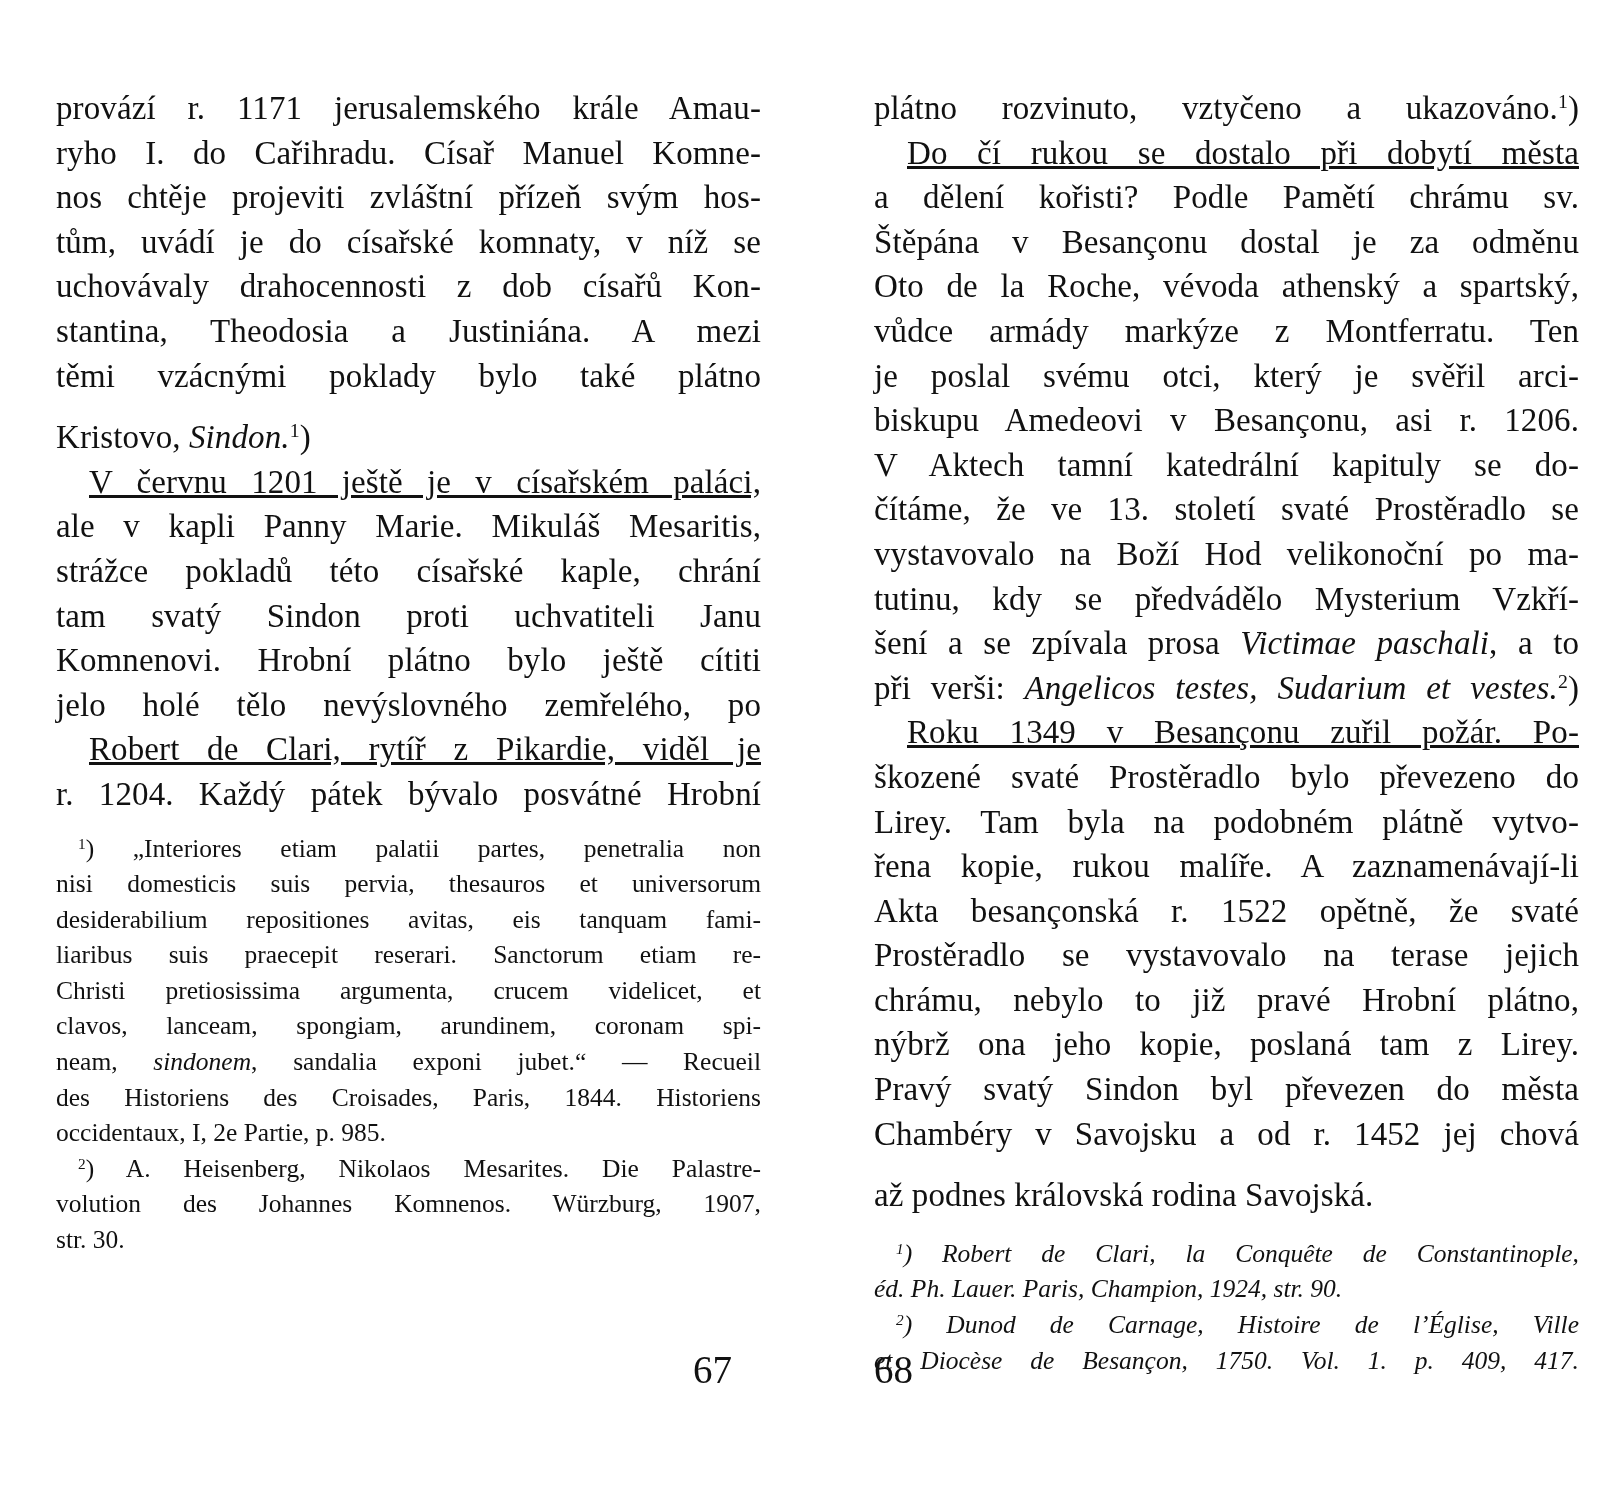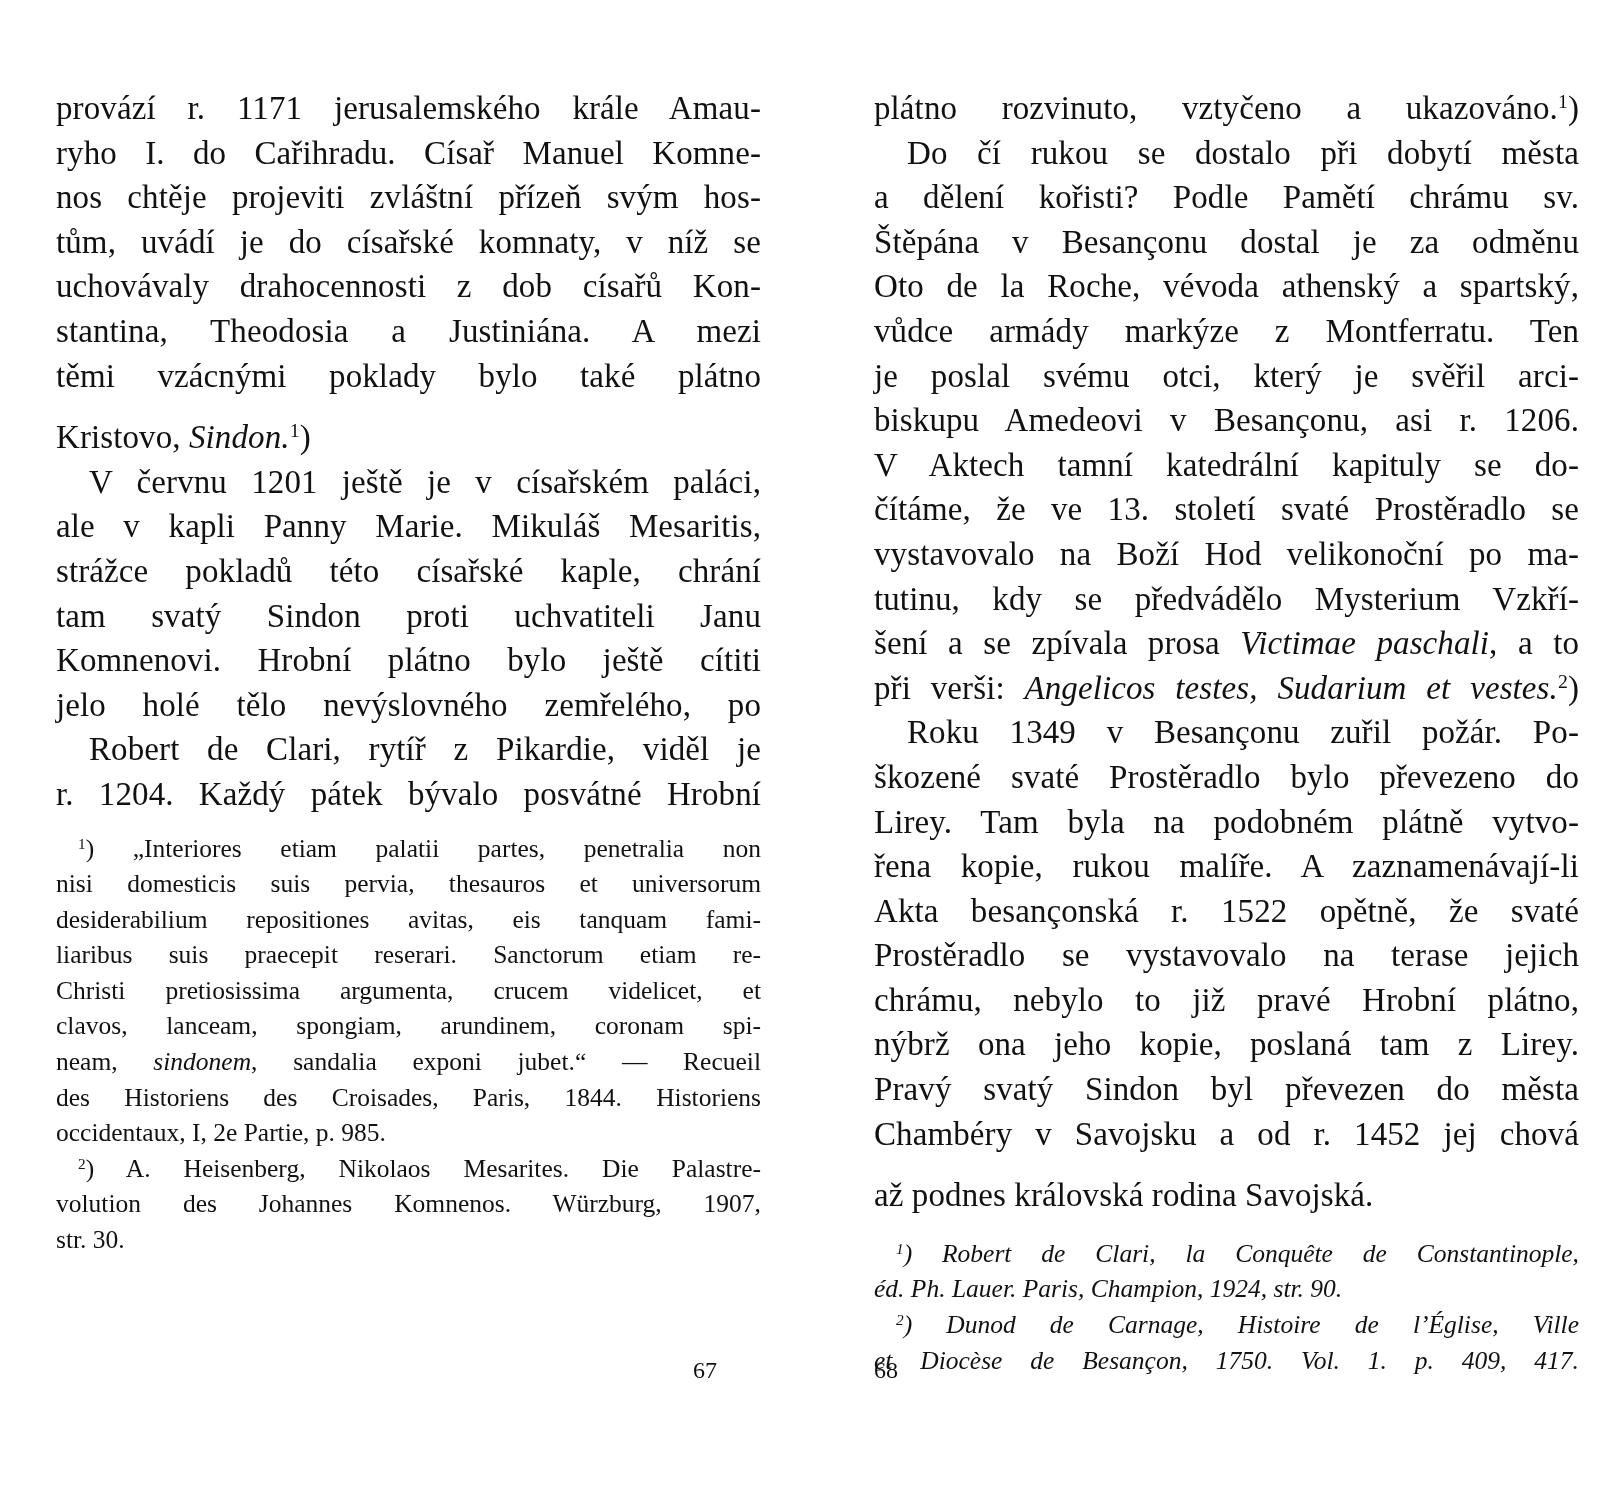--- a/index.html
+++ b/index.html
@@ -32,20 +32,21 @@
       text-align: justify;
       text-align-last: justify;
       letter-spacing: 0.1px;
     }
     .line.last {
       text-align-last: left;
       margin-top: 17px;
     }
     .line.indent {
       padding-left: 33px;
+      text-decoration: underline;
     }
     .fn-block {
       margin-top: 14px;
     }
     .fn-line {
       display: block;
       font-size: 25.5px;
       line-height: 35.6px;
       height: 35.6px;
       white-space: nowrap;
@@ -53,21 +54,21 @@
       text-align-last: justify;
     }
     .fn-line.last { text-align-last: left; }
     .fn-line.indent { padding-left: 22px; }
 
     .page-right .fn-block { margin-top: 18px; font-style: italic; }
 
     .page-number {
       position: absolute;
       top: 1350px;
-      font-size: 24px;
+      font-size: 39px;
       line-height: 40px;
     }
     .pn-left { left: 693px; }
     .pn-right { left: 874px; }
 
     i { font-style: italic; }
     sup { font-size: 60%; vertical-align: 0.55em; line-height: 0; }
   </style>
 </head>
 <body>

